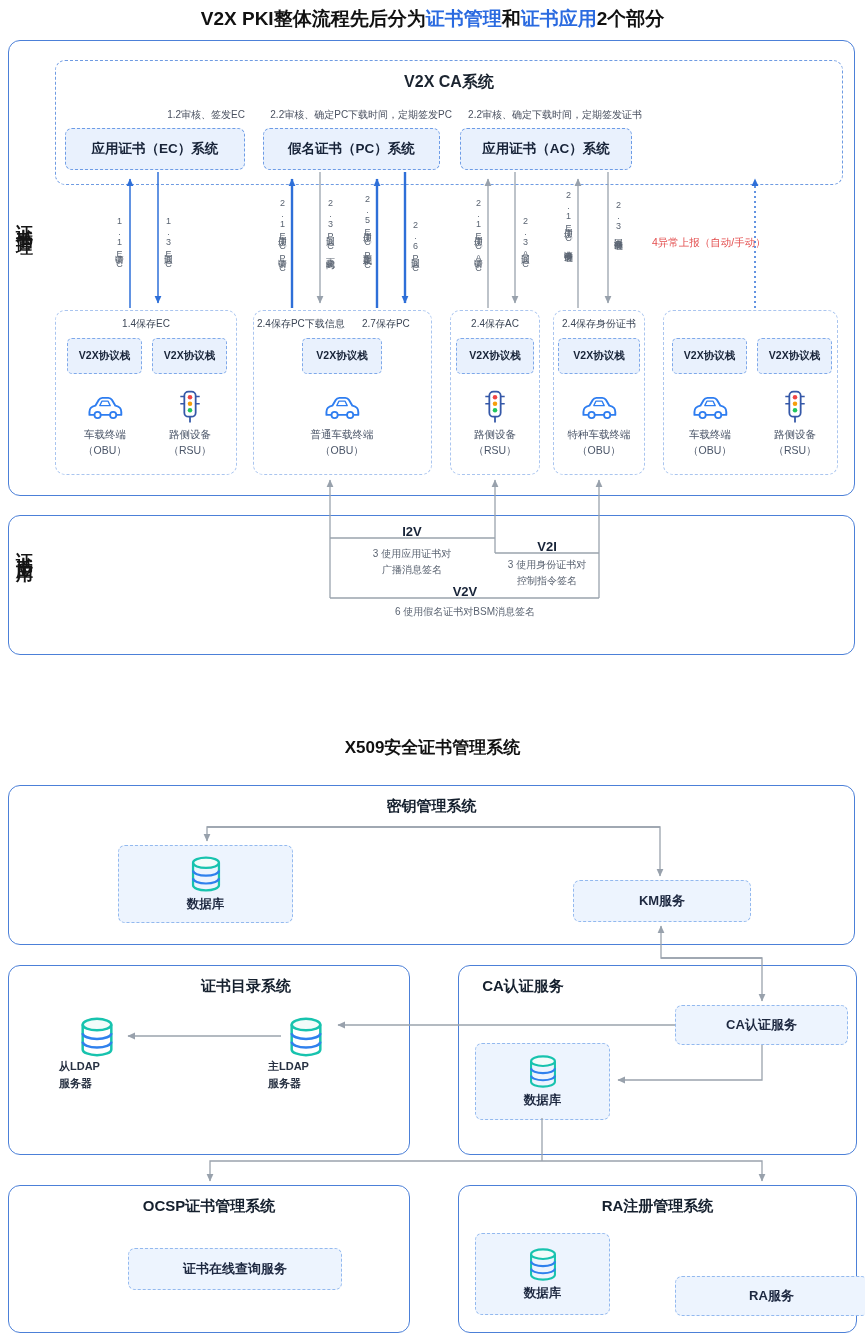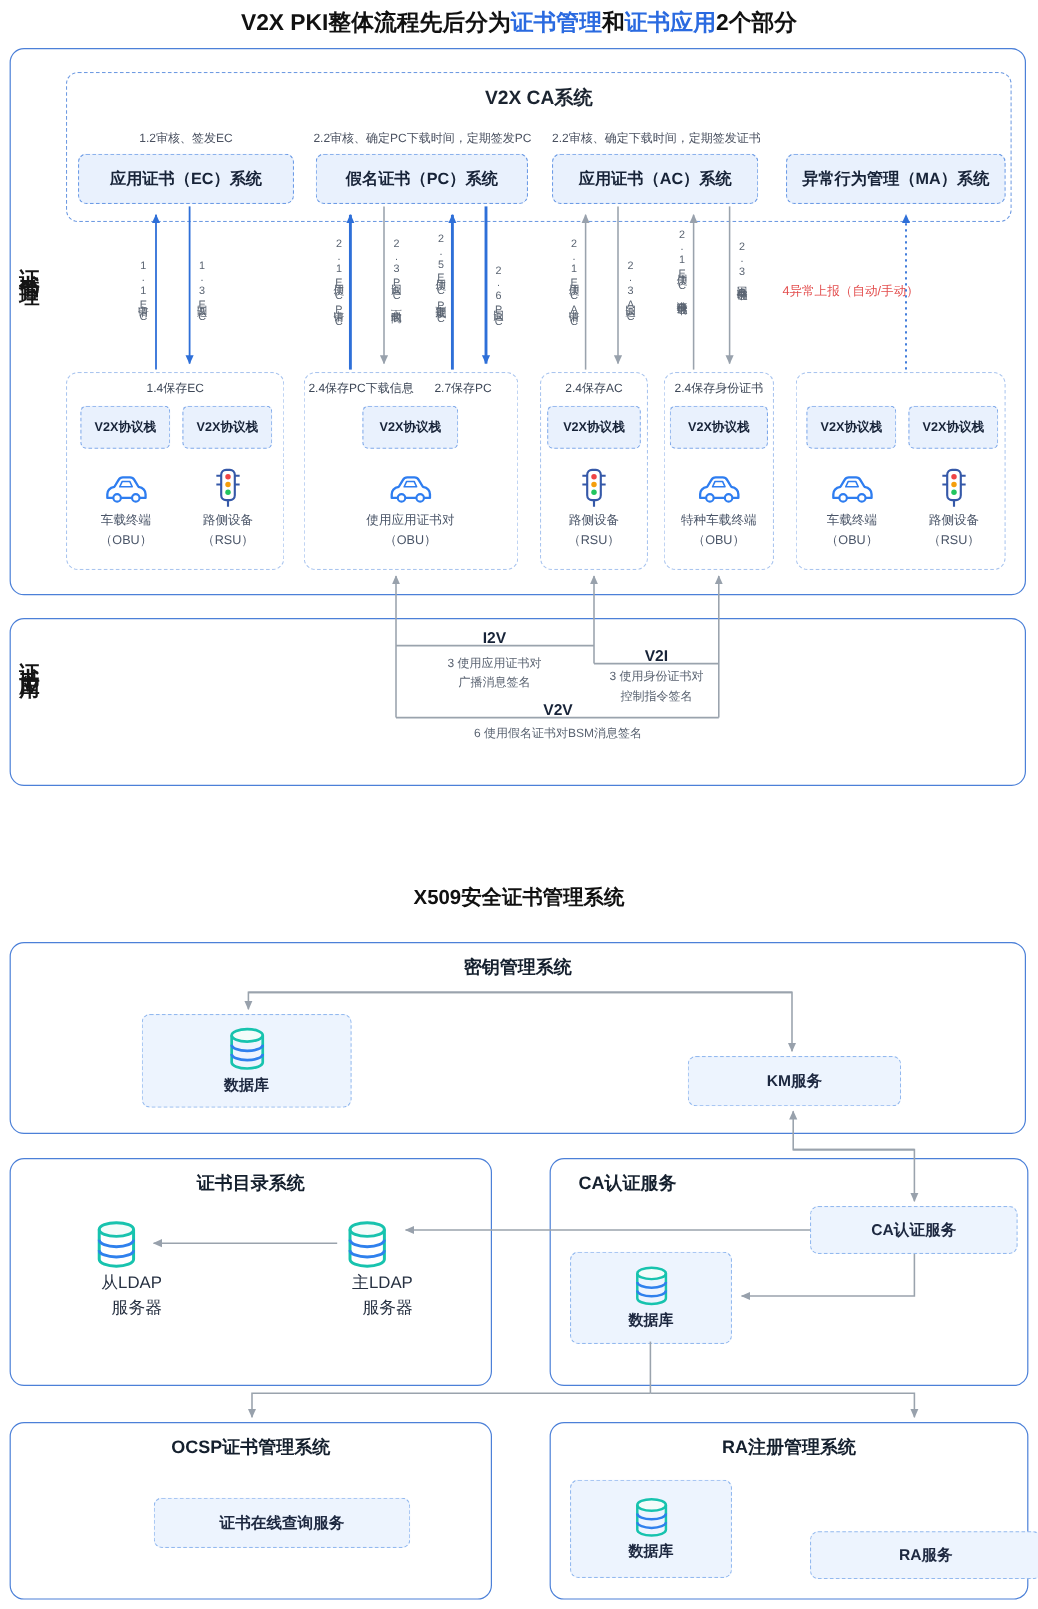--- a/index.html
+++ b/index.html
@@ -11,30 +11,30 @@
 .groupbox{position:absolute;border:1.4px dashed #aac5ef;border-radius:10px;background:transparent}
 .sysbox{position:absolute;background:#e9f1fd;border:1.4px dashed #6d9ce6;border-radius:7px;display:flex;align-items:center;justify-content:center;font-weight:bold;font-size:13.5px;color:#172338;white-space:nowrap}
 .stackbox{position:absolute;background:#e9f1fd;border:1.3px dashed #7fa9ea;border-radius:5px;display:flex;align-items:center;justify-content:center;font-weight:bold;font-size:10.5px;color:#172338}
 .litebox{position:absolute;background:#edf4fe;border:1.4px dashed #93b9ef;border-radius:7px;display:flex;align-items:center;justify-content:center;font-weight:bold;font-size:13px;color:#1d2840}
 .dbbox{flex-direction:column;gap:3px}
 .db-label{font-weight:bold;font-size:12.5px;color:#1d2840}
 .pagetitle{position:absolute;top:6px;left:0;width:100%;text-align:center;font-size:19px;font-weight:bold;color:#111}
 .pagetitle .hl{color:#2a6ae0}
 .vside{position:absolute;writing-mode:vertical-rl;text-orientation:upright;font-weight:bold;font-size:17px;color:#151515;letter-spacing:5px}
 .catitle{position:absolute;text-align:center;font-size:16px;font-weight:600;color:#1b2430}
-.canote{position:absolute;text-align:center;font-size:10px;color:#4a5160;white-space:nowrap}
+.canote{position:absolute;text-align:right;font-size:10px;color:#4a5160;white-space:nowrap}
 .flabel{position:absolute;writing-mode:vertical-rl;text-orientation:upright;font-size:9px;color:#5a6472;letter-spacing:.5px;line-height:1.05}
 .red{position:absolute;font-size:10.5px;color:#e34d4d;white-space:nowrap;text-align:left}
 .ghead{position:absolute;font-size:10px;color:#3d4757;text-align:center;white-space:nowrap}
 .devlabel{position:absolute;font-size:10.5px;color:#4a5568;text-align:center;line-height:1.55}
 .linkname{position:absolute;font-size:13px;font-weight:bold;color:#172338;text-align:center}
 .linknote{position:absolute;font-size:10px;color:#5b6472;text-align:center;line-height:1.55}
 .x509title{position:absolute;top:736px;left:0;width:100%;text-align:center;font-size:17px;font-weight:bold;color:#111}
 .boxtitle{position:absolute;font-size:15px;font-weight:bold;color:#15202e;text-align:center}
-.ldap-label{position:absolute;font-size:14px;font-weight:400;color:#273142;text-align:right;line-height:1.5}
+.ldap-label{position:absolute;font-size:11px;font-weight:700;color:#273142;text-align:left;line-height:1.5}
 svg.overlay{position:absolute;left:0;top:0;pointer-events:none;z-index:40}
 .lb{stroke:#2e6fd8;stroke-width:1.5;fill:none}
 .lbt{stroke:#2e6fd8;stroke-width:2.4;fill:none}
 .lbd{stroke:#2e6fd8;stroke-width:1.5;stroke-dasharray:2 3;fill:none}
 .lg{stroke:#9aa3ad;stroke-width:1.3;fill:none}
 </style>
 </head>
 <body>
 
 <div class="canvas">
@@ -70,21 +70,20 @@
   <div class="vside" style="left:13px;top:210px">证书管理</div>
 
   <div class="dashbig" style="left:55px;top:60px;width:788px;height:125px"></div>
   <div class="catitle" style="left:55px;top:72px;width:788px">V2X CA系统</div>
   <div class="canote" style="left:65px;top:108px;width:180px">1.2审核、签发EC</div>
   <div class="canote" style="left:252px;top:108px;width:200px">2.2审核、确定PC下载时间，定期签发PC</div>
   <div class="canote" style="left:452px;top:108px;width:190px">2.2审核、确定下载时间，定期签发证书</div>
   <div class="sysbox" style="left:65px;top:128px;width:180px;height:42px">应用证书（EC）系统</div>
   <div class="sysbox" style="left:263px;top:128px;width:177px;height:42px">假名证书（PC）系统</div>
   <div class="sysbox" style="left:460px;top:128px;width:172px;height:42px">应用证书（AC）系统</div>
-  <div class="sysbox" style="left:655px;top:128px;width:183px;height:42px">异常行为管理（MA）系统</div>
 
   <div class="flabel" style="left:114px;top:216px">1.1申请EC</div>
   <div class="flabel" style="left:163px;top:216px">1.3返回EC</div>
   <div class="flabel" style="left:277px;top:198px">2.1使用EC申请PC</div>
   <div class="flabel" style="left:325px;top:198px">2.3返回PC下载时间</div>
   <div class="flabel" style="left:362px;top:194px">2.5使用EC定期下载PC</div>
   <div class="flabel" style="left:410px;top:220px">2.6返回PC</div>
   <div class="flabel" style="left:473px;top:198px">2.1使用EC申请AC</div>
   <div class="flabel" style="left:520px;top:216px">2.3返回AC</div>
   <div class="flabel" style="left:563px;top:190px">2.1使用EC申请身份证书</div>
@@ -111,21 +110,21 @@
     </div>
 
   <div class="groupbox" style="left:253px;top:310px;width:179px;height:165px"></div>
   <div class="ghead" style="left:257px;top:317px">2.4保存PC下载信息</div>
   <div class="ghead" style="left:362px;top:317px">2.7保存PC</div>
   <div class="stackbox" style="left:302px;top:338px;width:80px;height:36px">V2X协议栈</div>
   <svg class="abs" style="left:322px;top:394px" width="40" height="27">
       <use href="#sym-car"></use>
     </svg>
   <div class="devlabel" style="left:292px;top:426px;width:100px">
-      <div>使用应用证书对</div>
+      <div>普通车载终端</div>
       <div>（OBU）</div>
     </div>
 
   <div class="groupbox" style="left:450px;top:310px;width:90px;height:165px"></div>
   <div class="ghead" style="left:450px;top:317px;width:90px">2.4保存AC</div>
   <div class="stackbox" style="left:456px;top:338px;width:78px;height:36px">V2X协议栈</div>
   <svg class="abs" style="left:482px;top:390px" width="26" height="34">
       <use href="#sym-light"></use>
     </svg>
   <div class="devlabel" style="left:455px;top:426px;width:80px">
@@ -184,21 +183,21 @@
   <div class="boxtitle" style="left:8px;top:797px;width:847px">密钥管理系统</div>
   <div class="litebox dbbox" style="left:118px;top:845px;width:175px;height:78px">
     <svg width="44" height="38">
         <use href="#sym-db"></use>
       </svg>
     <div class="db-label">数据库</div>
   </div>
   <div class="litebox" style="left:573px;top:880px;width:178px;height:42px">KM服务</div>
 
   <div class="sec" style="left:8px;top:965px;width:402px;height:190px"></div>
-  <div class="boxtitle" style="left:8px;top:977px;width:402px">证书目录系统</div>
+  <div class="boxtitle" style="left:8px;top:977px;width:476px">证书目录系统</div>
   <svg class="abs" style="left:74px;top:1016px" width="46" height="42">
       <use href="#sym-db"></use>
     </svg>
   <div class="ldap-label" style="left:59px;top:1058px;width:76px">
       <div>从LDAP</div>
       <div>服务器</div>
     </div>
   <svg class="abs" style="left:283px;top:1016px" width="46" height="42">
       <use href="#sym-db"></use>
     </svg>

